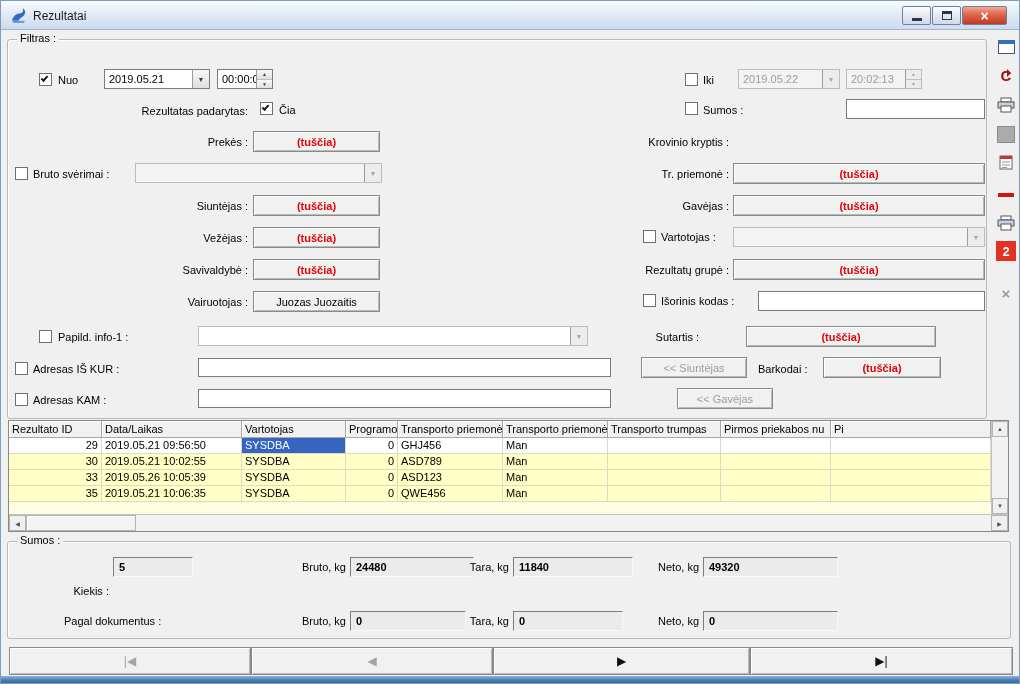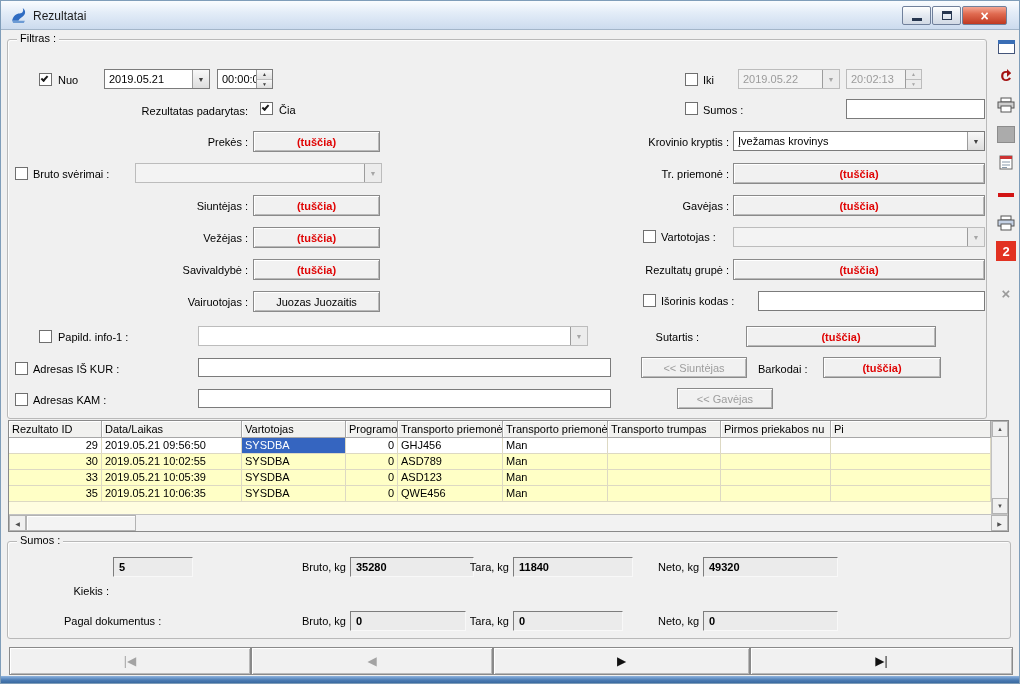--- a/index.html
+++ b/index.html
@@ -173,24 +173,20 @@
   <span class="lbl right" style="left:100px;top:104px;width:147px">Rezultatas padarytas:</span>
   <span class="cb checked" style="left:259px;top:101px"></span>
   <span class="lbl" style="left:278px;top:103px">Čia</span>
   <span class="cb" style="left:684px;top:101px"></span>
   <span class="lbl" style="left:702px;top:103px">Sumos :</span>
   <div class="tbox" style="left:845px;top:98px;width:139px"></div>
 
   <span class="lbl right" style="left:150px;top:135px;width:97px">Prekės :</span>
   <div class="pushbtn red" style="left:252px;top:130px;width:127px">(tuščia)</div>
   <span class="lbl right" style="left:628px;top:135px;width:100px">Krovinio kryptis :</span>
-  <div class="field" style="left:732px;top:130px;width:252px">
-    <span class="txt">Įvežamas krovinys</span>
-    <span class="drop">▼</span>
-  </div>
 
   <span class="cb" style="left:14px;top:166px"></span>
   <span class="lbl" style="left:32px;top:167px">Bruto svėrimai :</span>
   <div class="field disabled" style="left:134px;top:162px;width:247px">
     <span class="txt"></span>
     <span class="drop">▼</span>
   </div>
   <span class="lbl right" style="left:640px;top:167px;width:88px">Tr. priemonė :</span>
   <div class="pushbtn red" style="left:732px;top:162px;width:252px">(tuščia)</div>
 
@@ -269,21 +265,21 @@
       <span class="gc c2">SYSDBA</span>
       <span class="gc c3 num">0</span>
       <span class="gc c4">ASD789</span>
       <span class="gc c5">Man</span>
       <span class="gc c6"></span>
       <span class="gc c7"></span>
       <span class="gc c8"></span>
     </div>
     <div class="grow row-yellow" style="top:49px">
       <span class="gc c0 num">33</span>
-      <span class="gc c1">2019.05.21 10:05:39</span>
+      <span class="gc c1">2019.05.26 10:05:39</span>
       <span class="gc c2">SYSDBA</span>
       <span class="gc c3 num">0</span>
       <span class="gc c4">ASD123</span>
       <span class="gc c5">Man</span>
       <span class="gc c6"></span>
       <span class="gc c7"></span>
       <span class="gc c8"></span>
     </div>
     <div class="grow row-yellow" style="top:65px">
       <span class="gc c0 num">35</span>
@@ -307,21 +303,21 @@
       <span class="sbtn">▶</span>
     </div>
   </div>
 
   <div class="group" style="left:6px;top:540px;width:1004px;height:98px"></div>
   <span class="group-label" style="left:16px;top:533px">Sumos :</span>
 
   <span class="lbl right" style="left:48px;top:584px;width:60px">Kiekis :</span>
   <div class="sunken" style="left:112px;top:556px;width:80px">5</div>
   <span class="lbl right" style="left:280px;top:560px;width:65px">Bruto, kg</span>
-  <div class="sunken" style="left:349px;top:556px;width:124px">35280</div>
+  <div class="sunken" style="left:349px;top:556px;width:124px">24480</div>
   <span class="lbl right" style="left:445px;top:560px;width:63px">Tara, kg</span>
   <div class="sunken" style="left:512px;top:556px;width:120px">11840</div>
   <span class="lbl right" style="left:632px;top:560px;width:66px">Neto, kg</span>
   <div class="sunken" style="left:702px;top:556px;width:135px">49320</div>
 
   <span class="lbl" style="left:63px;top:614px">Pagal dokumentus :</span>
   <span class="lbl right" style="left:280px;top:614px;width:65px">Bruto, kg</span>
   <div class="sunken" style="left:349px;top:610px;width:116px">0</div>
   <span class="lbl right" style="left:445px;top:614px;width:63px">Tara, kg</span>
   <div class="sunken" style="left:512px;top:610px;width:110px">0</div>

